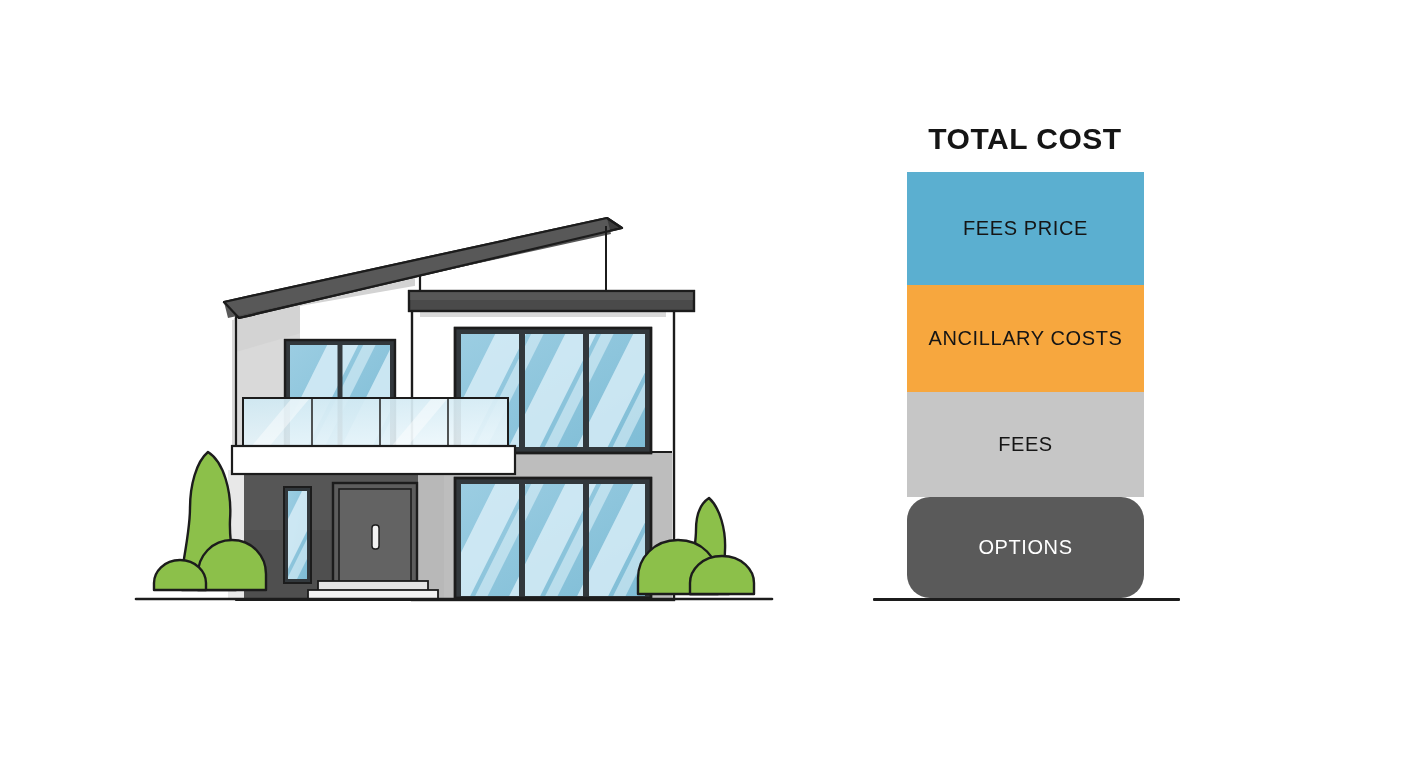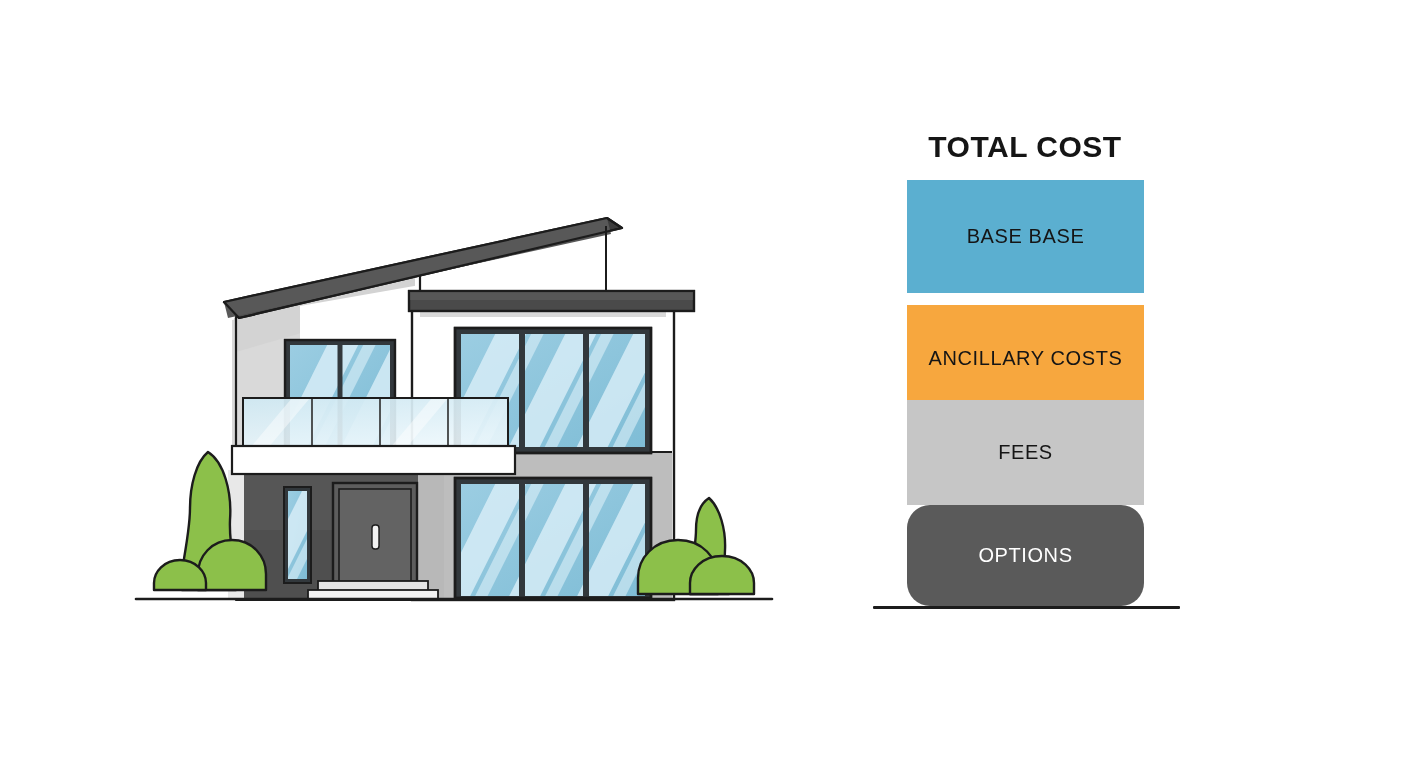--- a/index.html
+++ b/index.html
@@ -24,21 +24,21 @@
     position: absolute;
     left: 0;
     top: 0;
     width: 860px;
     height: 768px;
   }
   
   #cost-chart {
     position: absolute;
     left: 860px;
-    top: 8px;
+    top: 0;
     width: 548px;
     height: 716px;
   }
   #chart-title {
     position: absolute;
     left: 0;
     top: 122px;
     width: 330px;
     text-align: center;
     font-size: 30px;
@@ -62,21 +62,21 @@
     display: flex;
     align-items: center;
     justify-content: center;
     text-align: center;
     font-size: 20px;
     letter-spacing: 0.6px;
     line-height: 1.55;
     font-family: "Liberation Sans", sans-serif;
   }
   #seg-base    { top: 0px;   height: 113px; }
-  #seg-ancillary { top: 113px; height: 107px; margin-top: 12px; }
+  #seg-ancillary { top: 113px; height: 107px; }
   #seg-fees    { top: 220px; height: 105px; text-align: center; }
   #seg-options { top: 325px; height: 101px; border-radius: 23px; }
 
   #baseline {
     position: absolute;
     left: 13px;
     top: 598px;
     width: 307px;
     height: 3px;
     background: #1c1c1c;
@@ -272,21 +272,21 @@
     <line x1="136" y1="599" x2="772" y2="599" stroke="#1c1c1c" stroke-width="2.6" stroke-linecap="round"></line>
   </svg>
 
   <div id="cost-chart">
 
     <div id="chart-title">TOTAL COST</div>
 
     <div id="stacked-bar">
 
       <div class="bar-segment" id="seg-base" style="top: 0px; height: 113px; background: rgb(91, 175, 208); color: rgb(21, 21, 21);">
-        <span>BASE BASE</span>
+        <span>FEES PRICE</span>
       </div>
 
       <div class="bar-segment" id="seg-ancillary" style="top: 113px; height: 107px; background: rgb(247, 167, 62); color: rgb(21, 21, 21);">
         <span>ANCILLARY COSTS</span>
       </div>
 
       <div class="bar-segment" id="seg-fees" style="top: 220px; height: 105px; background: rgb(198, 198, 198); color: rgb(21, 21, 21);">
         <span>FEES</span>
       </div>
 

